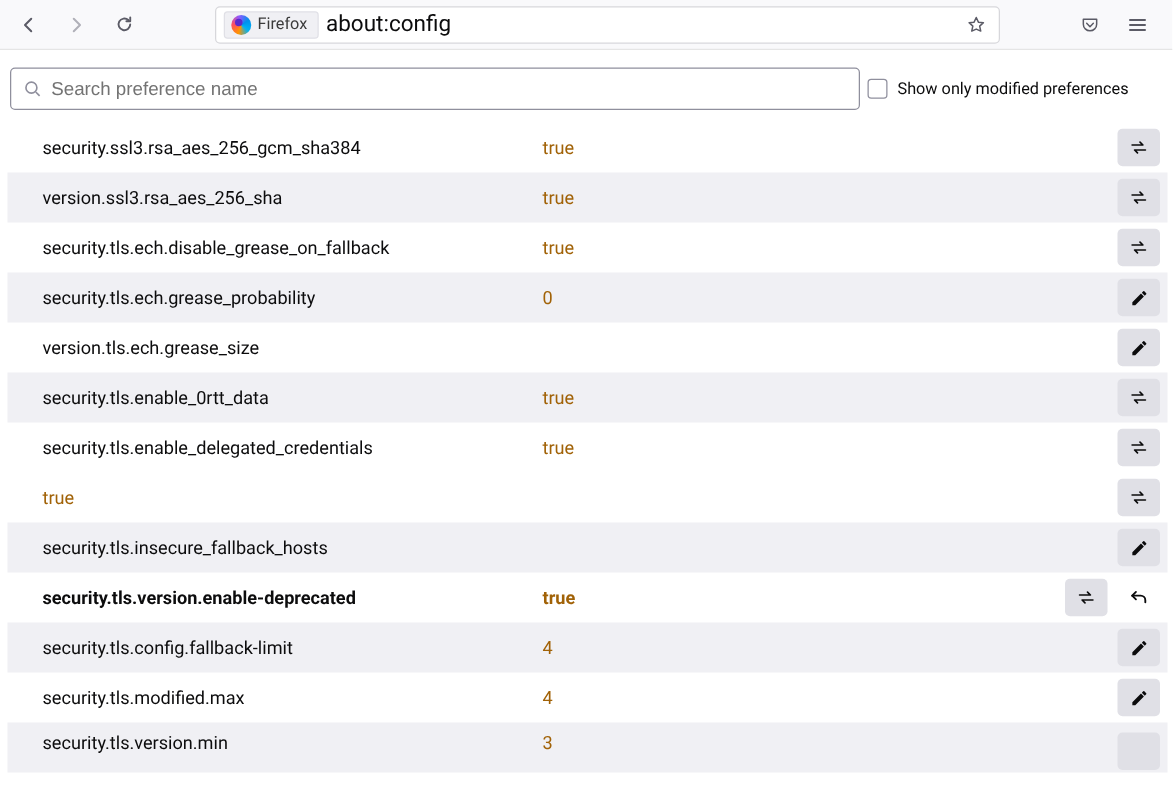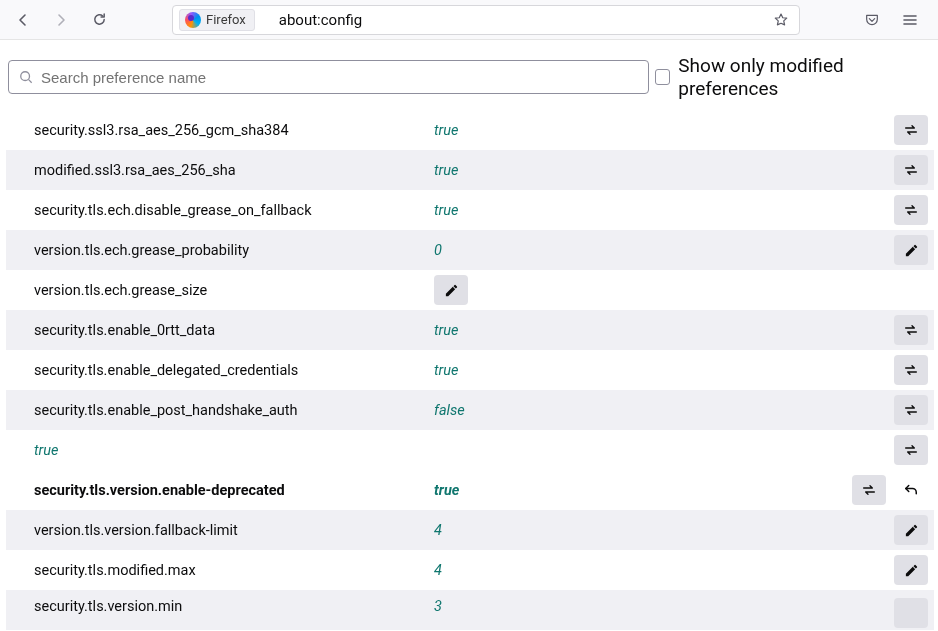--- a/index.html
+++ b/index.html
@@ -32,21 +32,21 @@
   .urlbar {
     flex: 1;
     display: flex;
     align-items: center;
     height: 30px;
     background: #fff;
     border: 1px solid #d7d7db;
     border-radius: 4px;
     margin: 0 50px 0 50px;
     padding: 0 6px;
-    gap: 24px;
+    gap: 6px;
   }
   .identity {
     display: flex;
     align-items: center;
     gap: 5px;
     background: #f0f0f4;
     border: 1px solid #e0e0e6;
     border-radius: 3px;
     padding: 2px 8px 2px 5px;
     font-size: 13px;
@@ -59,21 +59,21 @@
     position: relative;
   }
   .ff-logo::after {
     content: "";
     position: absolute;
     top: 3px; left: 3px; width: 6px; height: 6px;
     background: #592acb;
     border-radius: 50%;
   }
   .url-text {
-    font-size: 15px;
+    font-size: 18px;
     color: #0c0c0d;
   }
   .url-fill { flex: 1; }
   .star-btn {
     width: 24px; height: 24px;
     display: flex; align-items: center; justify-content: center;
     color: #5b5b66;
   }
   .toolbar-right {
     display: flex;
@@ -113,48 +113,48 @@
     flex: 1;
     font-size: 15px;
     padding-left: 8px;
     color: #0c0c0d;
   }
   .search-input::placeholder { color: #737373; }
   .checkbox-wrap {
     display: flex;
     align-items: center;
     gap: 8px;
-    font-size: 19px;
+    font-size: 13px;
     color: #0c0c0d;
   }
   .checkbox {
     width: 16px; height: 16px;
     border: 1.3px solid #8f8f9d;
     border-radius: 3px;
   }
   
   .pref-list { }
   .pref-row {
     display: flex;
     align-items: center;
     min-height: 40px;
     padding: 0 6px 0 28px;
+    justify-content: space-between;
   }
   .pref-row.odd { background: #f0f0f4; }
   .pref-name {
     width: 400px;
     font-size: 14.5px;
     color: #0c0c0d;
     padding-right: 10px;
   }
   .pref-value {
     flex: 1;
     font-size: 14.5px;
-    color: #0f766e;
-    font-style: italic;
+    color: #a16207;
   }
   .pref-row.modified .pref-name,
   .pref-row.modified .pref-value { font-weight: 700; }
   .action-btns {
     display: flex;
     gap: 6px;
   }
   .action-btn {
     width: 34px; height: 30px;
     background: #e0e0e6;
@@ -247,21 +247,21 @@
         <div class="action-btns">
           <div class="action-btn">
             <svg width="16" height="16" viewBox="0 0 24 24" fill="none" stroke="currentColor" stroke-width="2" stroke-linecap="round" stroke-linejoin="round">
               <path d="M4 9h13l-3.5-3.5"></path>
               <path d="M20 15H7l3.5 3.5"></path>
             </svg>
           </div>
         </div>
       </div>
       <div class="pref-row odd">
-        <div class="pref-name">modified.ssl3.rsa_aes_256_sha</div>
+        <div class="pref-name">version.ssl3.rsa_aes_256_sha</div>
         <div class="pref-value">true</div>
         <div class="action-btns">
           <div class="action-btn">
             <svg width="16" height="16" viewBox="0 0 24 24" fill="none" stroke="currentColor" stroke-width="2" stroke-linecap="round" stroke-linejoin="round">
               <path d="M4 9h13l-3.5-3.5"></path>
               <path d="M20 15H7l3.5 3.5"></path>
             </svg>
           </div>
         </div>
       </div>
@@ -271,21 +271,21 @@
         <div class="action-btns">
           <div class="action-btn">
             <svg width="16" height="16" viewBox="0 0 24 24" fill="none" stroke="currentColor" stroke-width="2" stroke-linecap="round" stroke-linejoin="round">
               <path d="M4 9h13l-3.5-3.5"></path>
               <path d="M20 15H7l3.5 3.5"></path>
             </svg>
           </div>
         </div>
       </div>
       <div class="pref-row odd">
-        <div class="pref-name">version.tls.ech.grease_probability</div>
+        <div class="pref-name">security.tls.ech.grease_probability</div>
         <div class="pref-value">0</div>
         <div class="action-btns">
           <div class="action-btn">
             <svg width="15" height="15" viewBox="0 0 24 24" fill="currentColor">
               <path d="M3 17.25V21h3.75L17.81 9.94l-3.75-3.75L3 17.25zM20.71 7.04a1 1 0 0 0 0-1.41l-2.34-2.34a1 1 0 0 0-1.41 0l-1.83 1.83 3.75 3.75 1.83-1.83z"></path>
             </svg>
           </div>
         </div>
       </div>
       <div class="pref-row">
@@ -315,39 +315,38 @@
         <div class="pref-value">true</div>
         <div class="action-btns">
           <div class="action-btn">
             <svg width="16" height="16" viewBox="0 0 24 24" fill="none" stroke="currentColor" stroke-width="2" stroke-linecap="round" stroke-linejoin="round">
               <path d="M4 9h13l-3.5-3.5"></path>
               <path d="M20 15H7l3.5 3.5"></path>
             </svg>
           </div>
         </div>
       </div>
-      <div class="pref-row odd">
-        <div class="pref-name">security.tls.enable_post_handshake_auth</div>
-        <div class="pref-value">false</div>
-        <div class="action-btns">
-          <div class="action-btn">
-            <svg width="16" height="16" viewBox="0 0 24 24" fill="none" stroke="currentColor" stroke-width="2" stroke-linecap="round" stroke-linejoin="round">
-              <path d="M4 9h13l-3.5-3.5"></path>
-              <path d="M20 15H7l3.5 3.5"></path>
-            </svg>
-          </div>
-        </div>
-      </div>
-      <div class="pref-row">
-        <div class="pref-value">true</div>
-        <div class="action-btns">
-          <div class="action-btn">
-            <svg width="16" height="16" viewBox="0 0 24 24" fill="none" stroke="currentColor" stroke-width="2" stroke-linecap="round" stroke-linejoin="round">
-              <path d="M4 9h13l-3.5-3.5"></path>
-              <path d="M20 15H7l3.5 3.5"></path>
+      <div class="pref-row">
+        <div class="pref-value">true</div>
+        <div class="action-btns">
+          <div class="action-btn">
+            <svg width="16" height="16" viewBox="0 0 24 24" fill="none" stroke="currentColor" stroke-width="2" stroke-linecap="round" stroke-linejoin="round">
+              <path d="M4 9h13l-3.5-3.5"></path>
+              <path d="M20 15H7l3.5 3.5"></path>
+            </svg>
+          </div>
+        </div>
+      </div>
+      <div class="pref-row odd">
+        <div class="pref-name">security.tls.insecure_fallback_hosts</div>
+        <div class="pref-value"></div>
+        <div class="action-btns">
+          <div class="action-btn">
+            <svg width="15" height="15" viewBox="0 0 24 24" fill="currentColor">
+              <path d="M3 17.25V21h3.75L17.81 9.94l-3.75-3.75L3 17.25zM20.71 7.04a1 1 0 0 0 0-1.41l-2.34-2.34a1 1 0 0 0-1.41 0l-1.83 1.83 3.75 3.75 1.83-1.83z"></path>
             </svg>
           </div>
         </div>
       </div>
       <div class="pref-row modified">
         <div class="pref-name">security.tls.version.enable-deprecated</div>
         <div class="pref-value">true</div>
         <div class="action-btns">
           <div class="action-btn">
             <svg width="16" height="16" viewBox="0 0 24 24" fill="none" stroke="currentColor" stroke-width="2" stroke-linecap="round" stroke-linejoin="round">
@@ -357,21 +356,21 @@
           </div>
           <div class="reset-btn">
             <svg width="18" height="18" viewBox="0 0 24 24" fill="none" stroke="currentColor" stroke-width="2" stroke-linecap="round" stroke-linejoin="round">
               <path d="M9 14l-4-4 4-4"></path>
               <path d="M5 10h9a5 5 0 0 1 5 5v2"></path>
             </svg>
           </div>
         </div>
       </div>
       <div class="pref-row odd">
-        <div class="pref-name">version.tls.version.fallback-limit</div>
+        <div class="pref-name">security.tls.config.fallback-limit</div>
         <div class="pref-value">4</div>
         <div class="action-btns">
           <div class="action-btn">
             <svg width="15" height="15" viewBox="0 0 24 24" fill="currentColor">
               <path d="M3 17.25V21h3.75L17.81 9.94l-3.75-3.75L3 17.25zM20.71 7.04a1 1 0 0 0 0-1.41l-2.34-2.34a1 1 0 0 0-1.41 0l-1.83 1.83 3.75 3.75 1.83-1.83z"></path>
             </svg>
           </div>
         </div>
       </div>
       <div class="pref-row">

